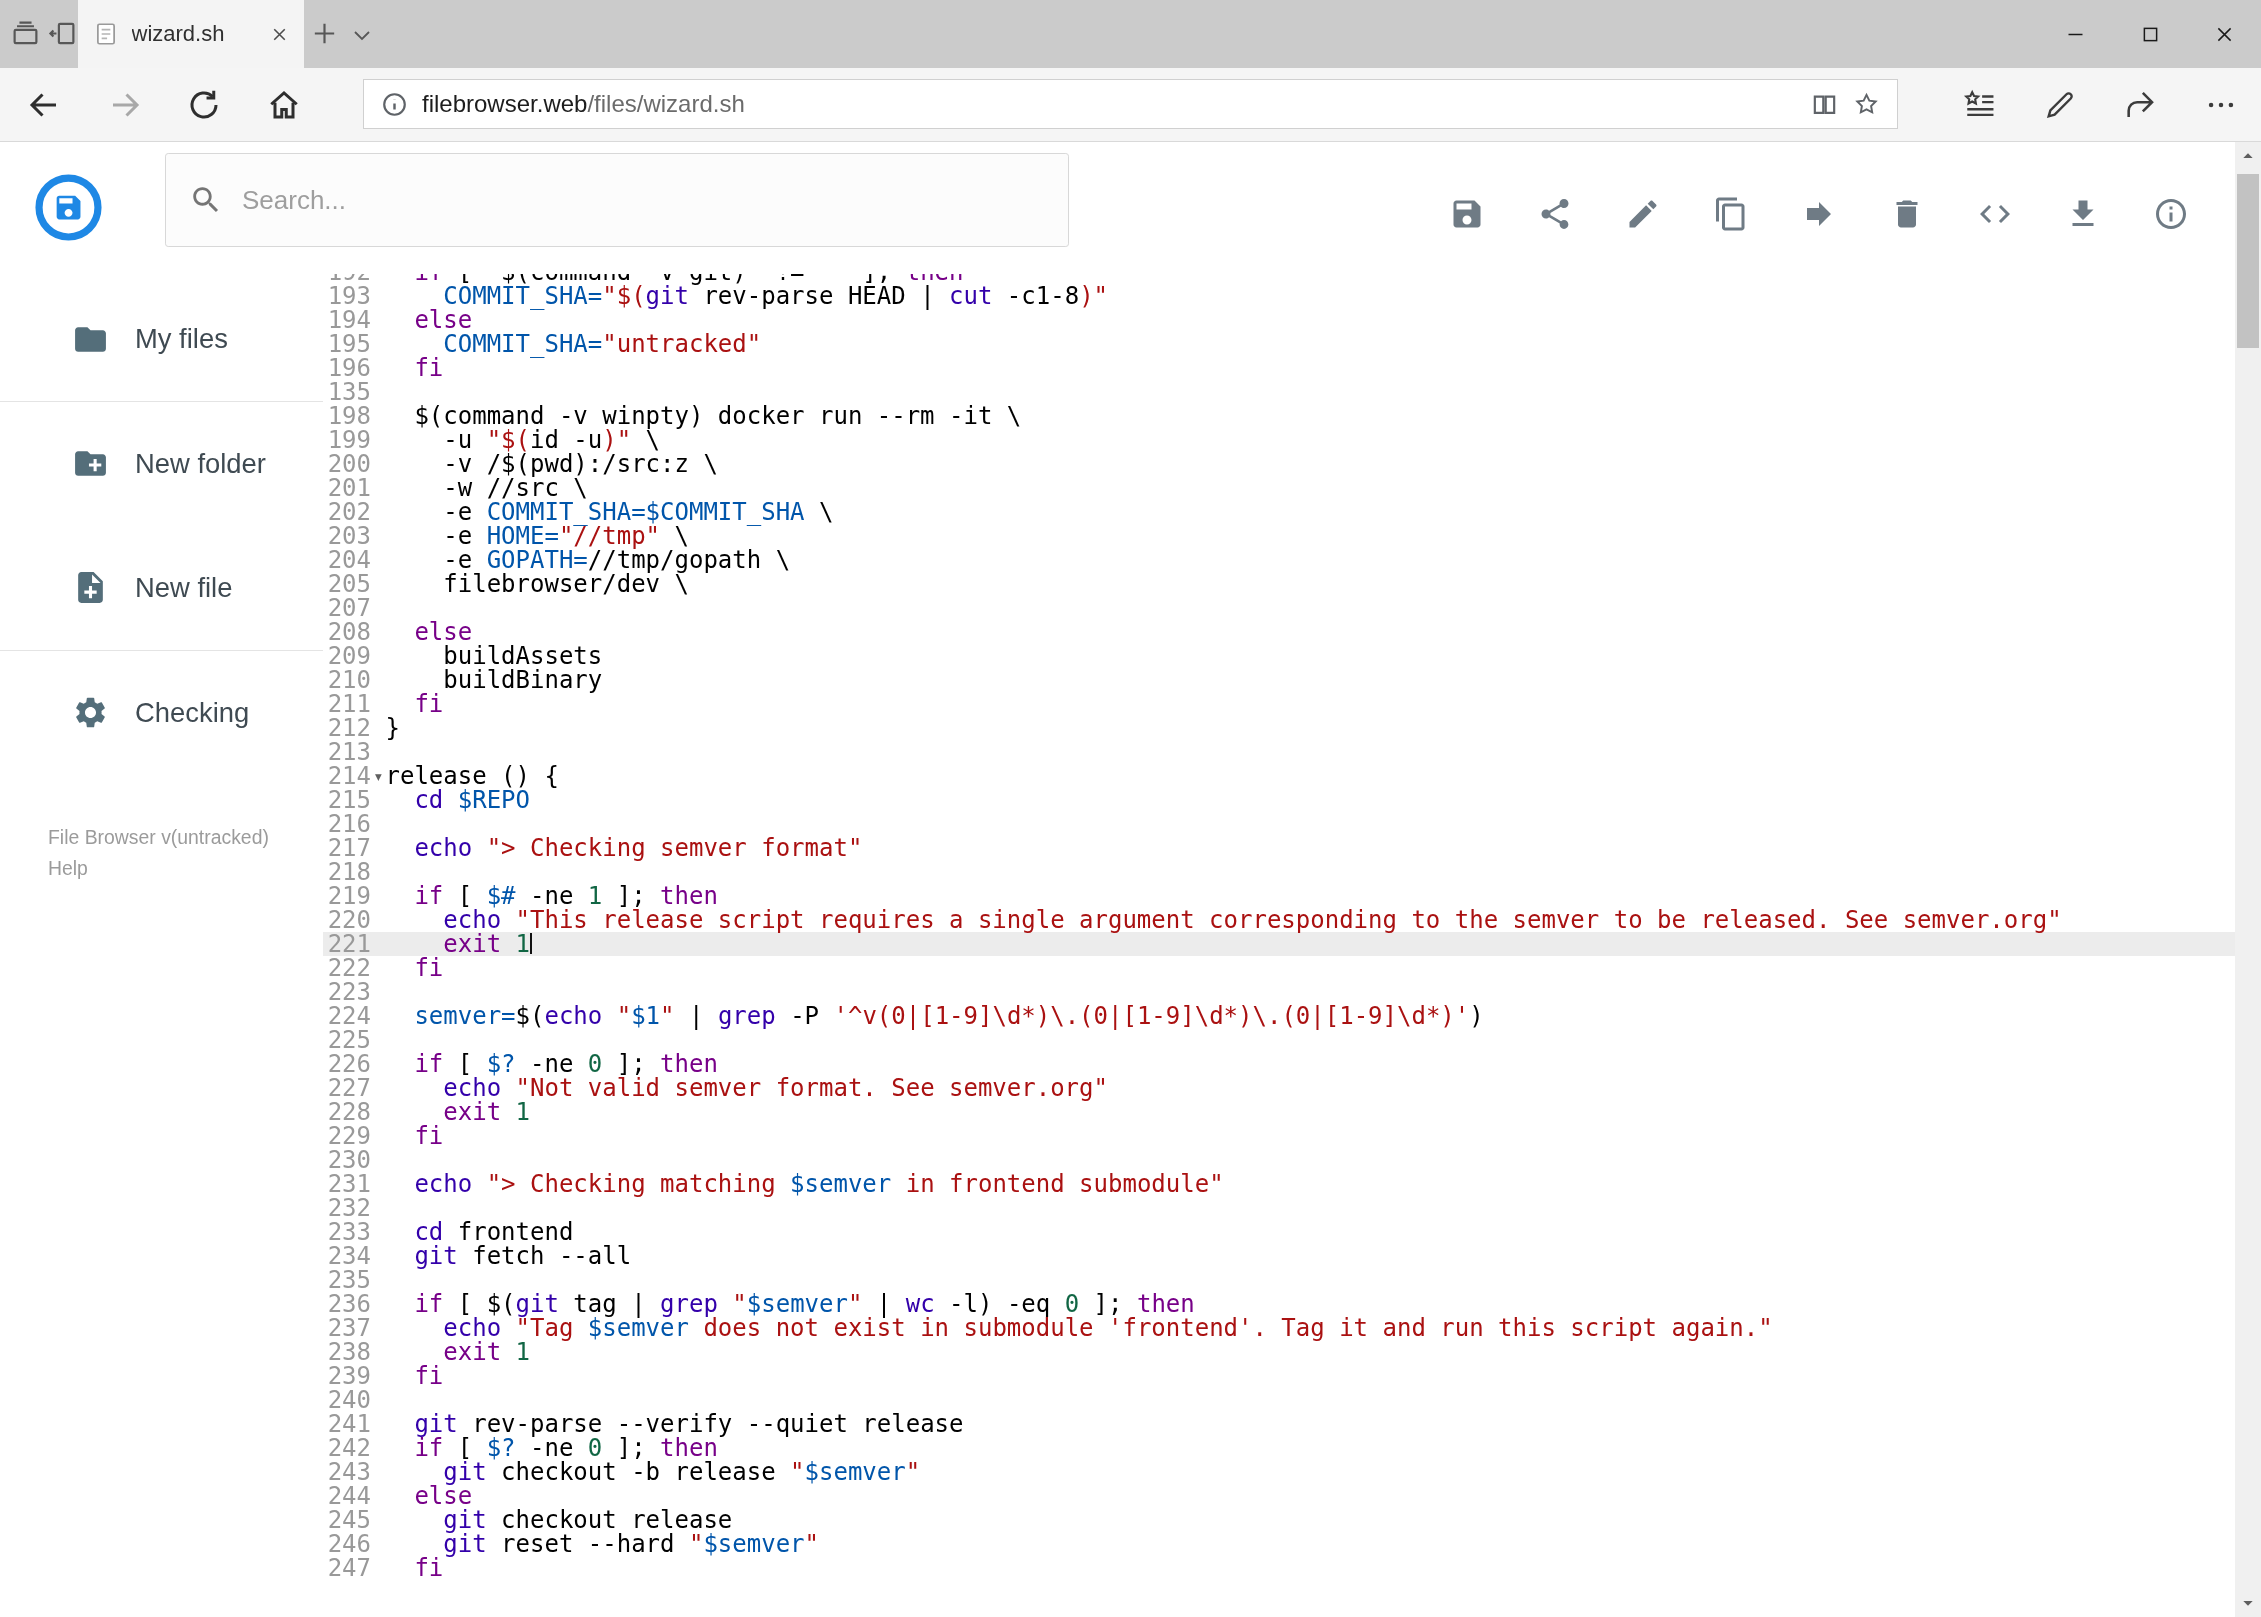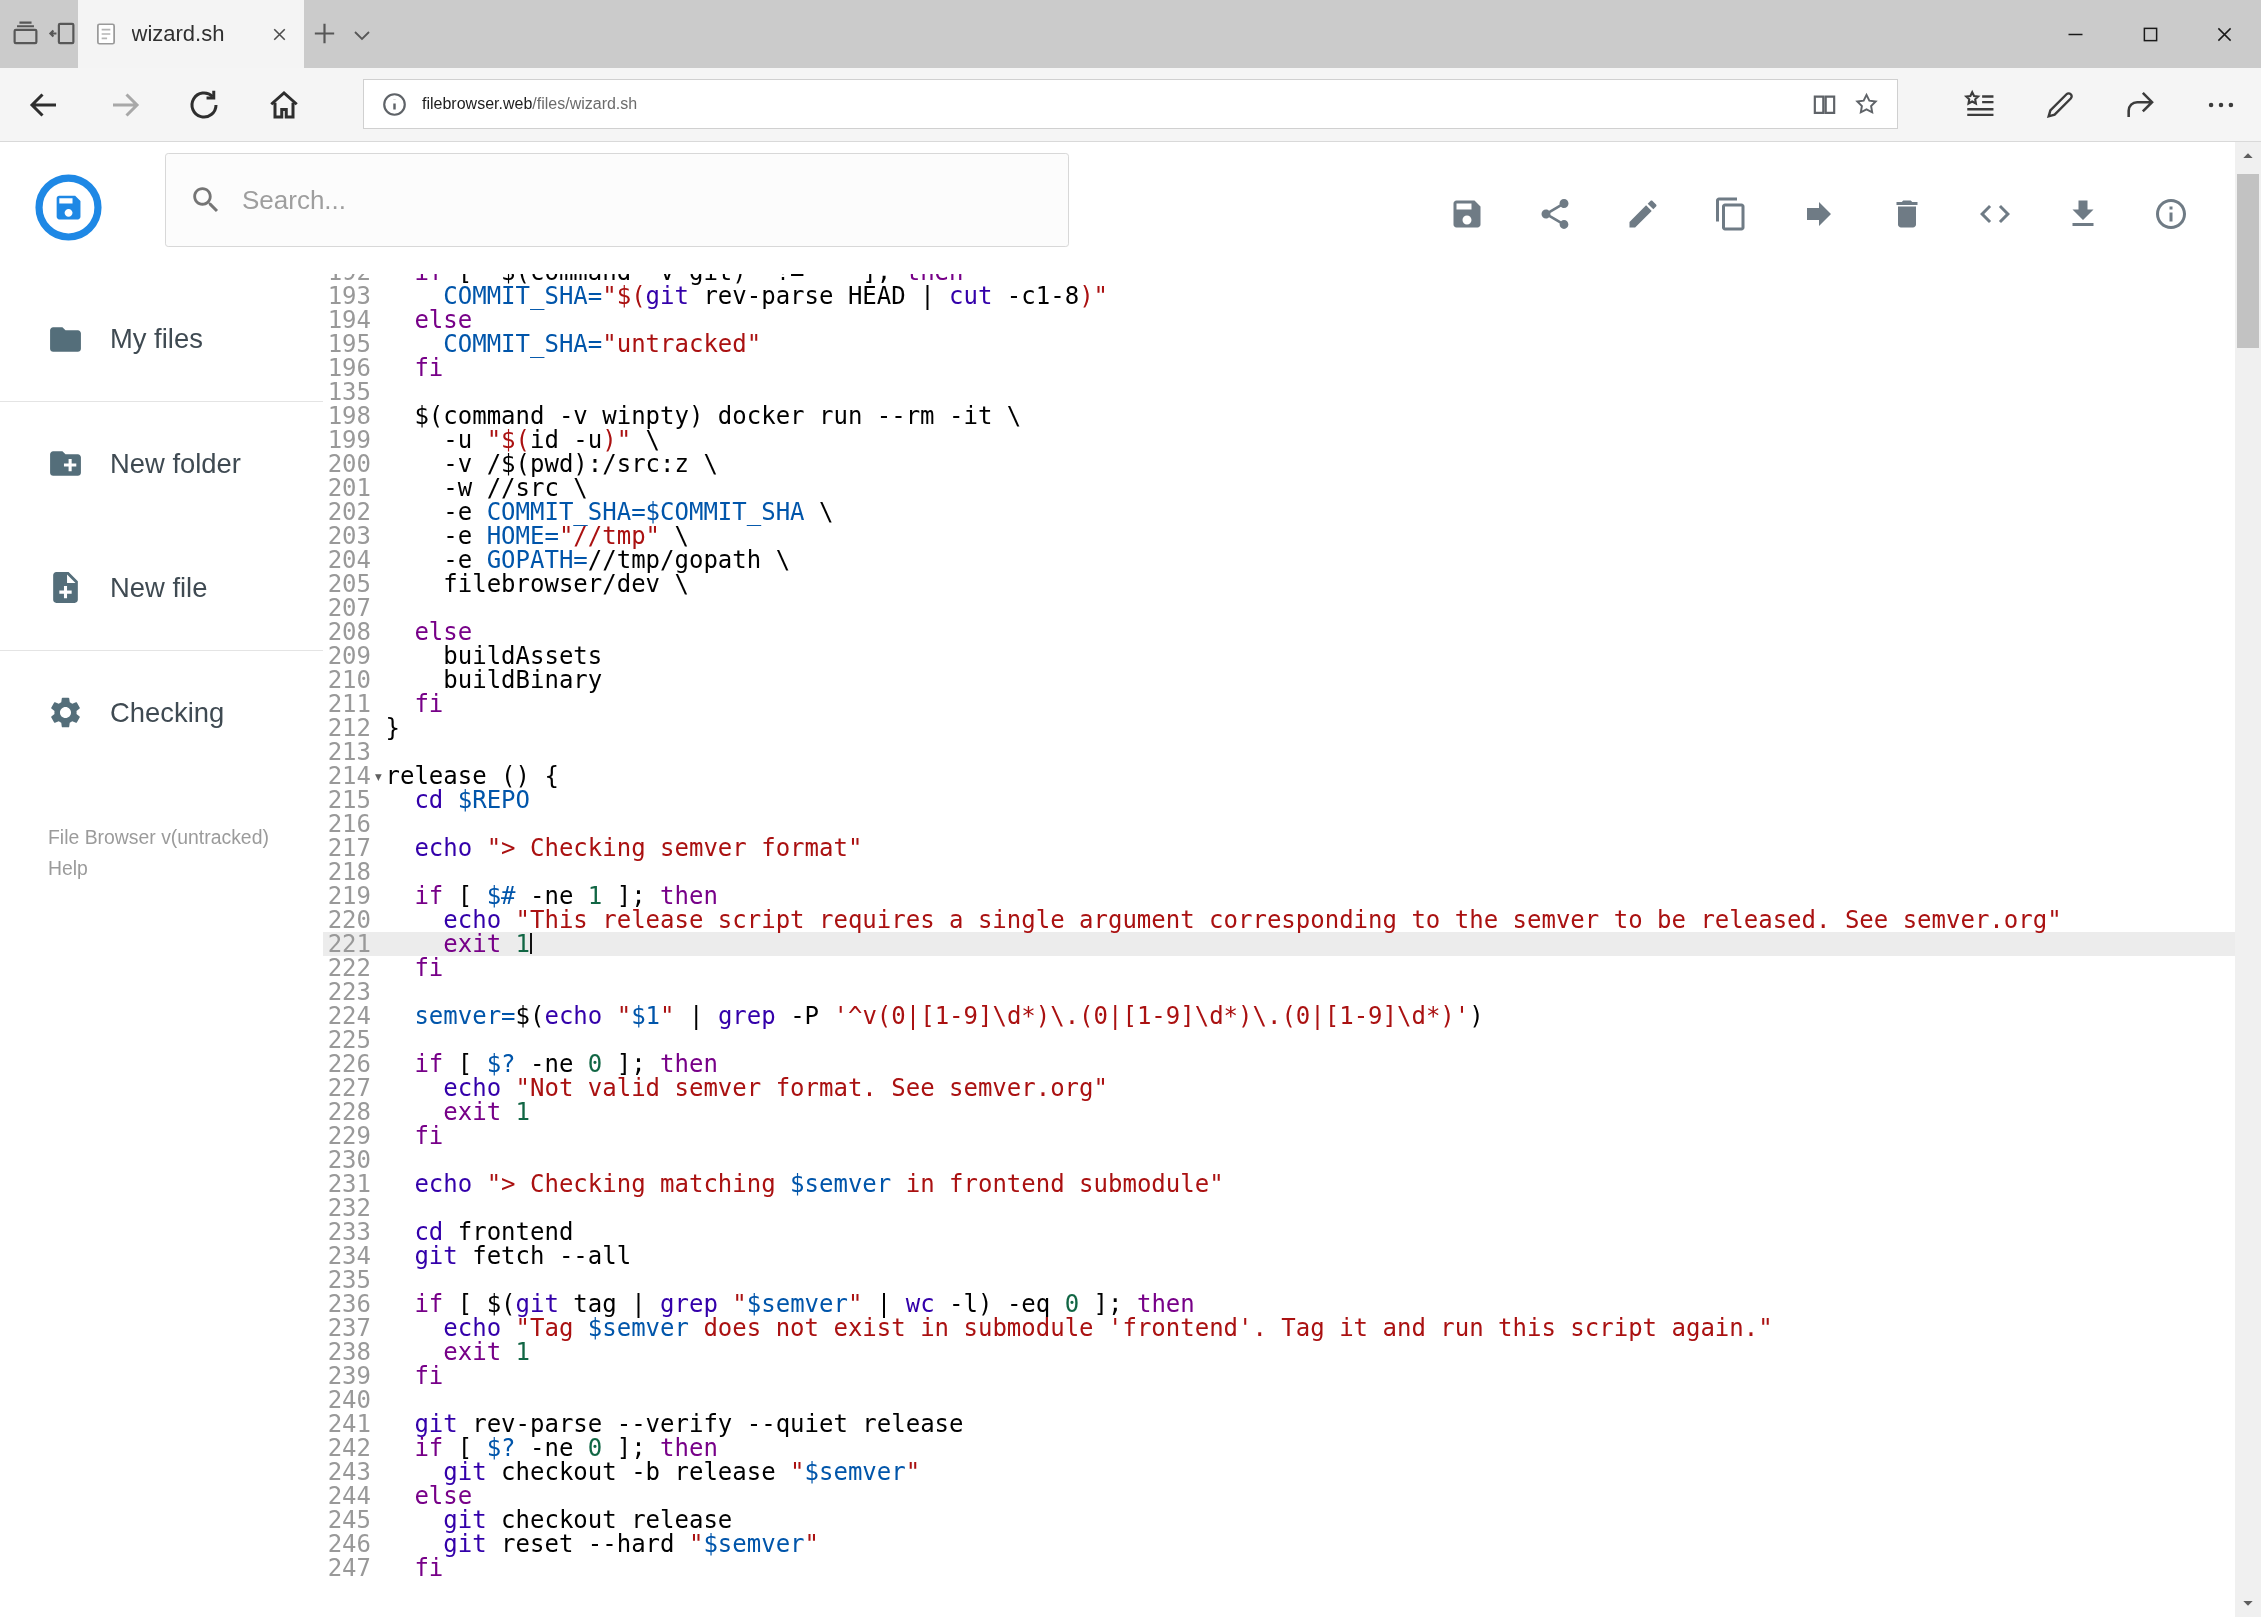--- a/index.html
+++ b/index.html
@@ -16,37 +16,37 @@
   .tab-close{width:21px;height:21px;flex:none;color:#4c4c4c;cursor:pointer}
   .win{position:absolute;top:0;height:68px;width:74px;display:flex;align-items:center;justify-content:center;color:#1a1a1a;cursor:pointer}
   .win svg{width:21px;height:21px}
 
   
   .navbar{position:absolute;left:0;top:68px;width:2261px;height:74px;background:#f5f5f5;border-bottom:0.8px solid #d9d9d9}
   .nav-btn{position:absolute;top:19.4px;width:36px;height:36px;color:#2e2e2e;cursor:pointer}
   .nav-btn.disabled{color:#a8a8a8}
   .urlbox{position:absolute;left:363px;top:11.3px;width:1535px;height:50px;background:#fff;border:0.8px solid #d0d0d0;display:flex;align-items:center;padding:0 16px;gap:13px;cursor:text}
   .ub-icon{width:29px;height:29px;flex:none;color:#5f6368}
-  .url{font-size:16px;color:#1d1d1d;flex:1;white-space:nowrap;overflow:hidden}
+  .url{font-size:24px;color:#1d1d1d;flex:1;white-space:nowrap;overflow:hidden}
   .url .path{color:#6b6b6b}
   .right-btn{position:absolute;top:20px;width:34px;height:34px;color:#3c3c3c;cursor:pointer}
 
   
   .appheader{position:absolute;left:0;top:142px;width:2235px;height:132px;background:#fff}
   .logo{position:absolute;left:34px;top:31px;width:69px;height:69px;cursor:pointer}
   .searchbox{position:absolute;left:165px;top:11.3px;width:904px;height:94px;border:0.8px solid #d8d8d8;border-radius:3.2px;background:#fcfcfc;display:flex;align-items:center;padding:0 22.6px;gap:19.4px}
   .search-icon{width:34px;height:34px;flex:none;color:#757575}
   .search-input{border:none;outline:none;background:transparent;font-size:26px;color:#333;flex:1;font-family:Liberation Sans, sans-serif}
   .search-input::placeholder{color:#9e9e9e}
   .actions{position:absolute;left:1449px;top:54px;display:flex;gap:52px}
   .action-btn{width:36px;height:36px;color:#6f7b85;cursor:pointer}
 
   
   .sidebar{position:absolute;left:0;top:274px;width:323px;height:1343px;background:#fff;padding-top:3.2px}
-  .side-item{display:flex;align-items:center;height:124px;padding-left:47px;gap:26px;cursor:pointer}
+  .side-item{display:flex;align-items:center;height:124px;padding-left:72px;gap:26px;cursor:pointer}
   .side-ic{width:37px;height:37px;flex:none;color:#546e7a}
   .side-label{font-size:27.4px;color:#3f4a52}
   .side-div{height:0.8px;background:#e4e4e4}
   .side-footer{margin-top:47px;padding-left:48px;font-size:19.4px;color:#9b9b9b;line-height:31px}
   .side-footer .help{cursor:pointer}
 
   
   .editor{position:absolute;left:323px;top:274px;width:1912px;height:1343px;overflow:hidden;background:#fff;cursor:text;
           font-family:"DejaVu Sans Mono","Liberation Mono",monospace;font-size:24px}
   .code-row{display:flex;height:24px;line-height:24px;white-space:pre}

